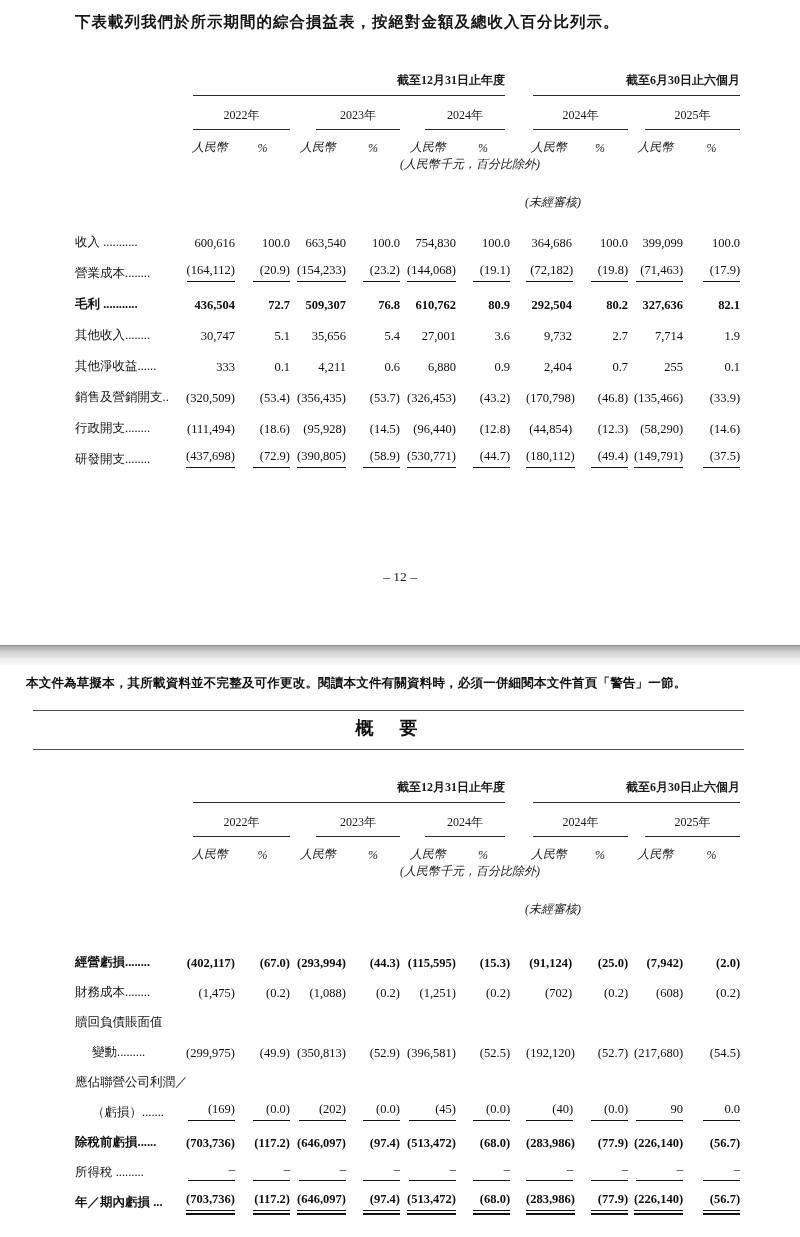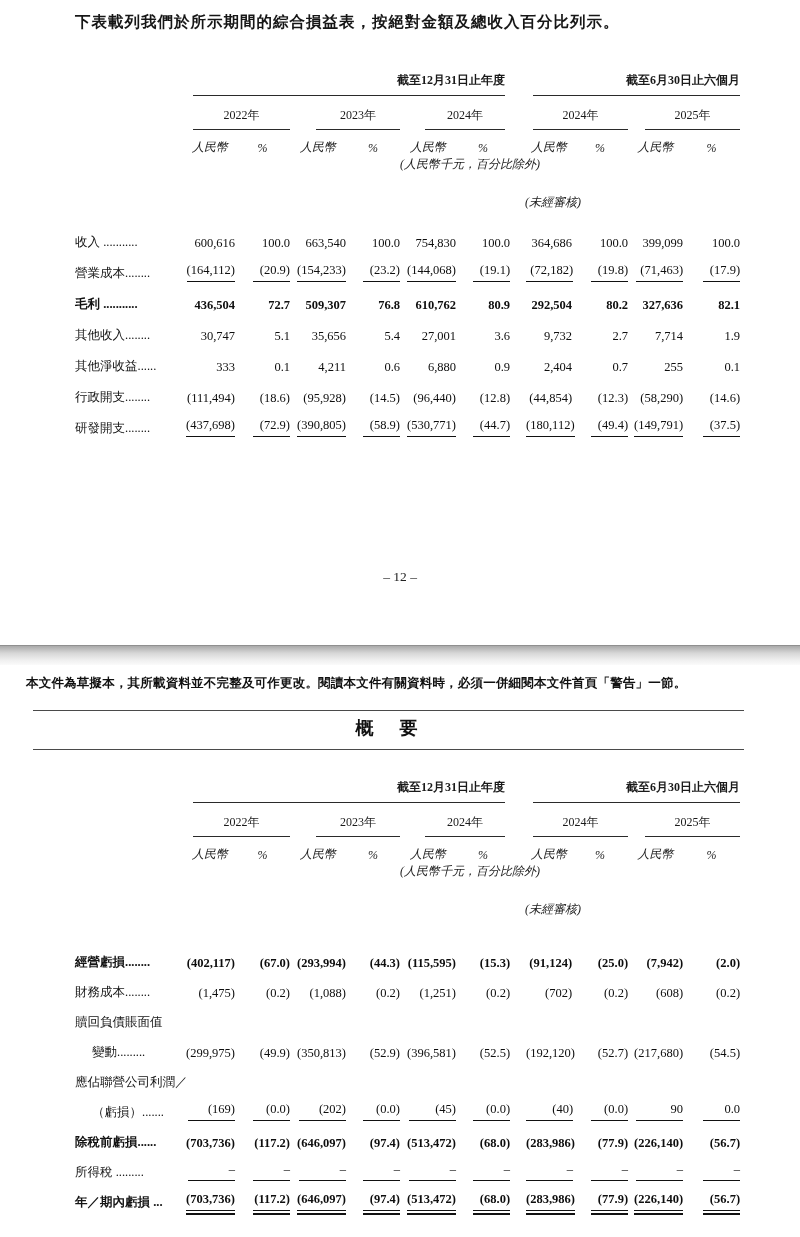--- a/index.html
+++ b/index.html
@@ -206,20 +206,34 @@
               <td class="pct">0.6</td>
               <td class="val">6,880</td>
               <td class="pct">0.9</td>
               <td class="gap"></td>
               <td class="val">2,404</td>
               <td class="pct">0.7</td>
               <td class="val">255</td>
               <td class="pct">0.1</td>
             </tr>
             <tr class="data">
+              <td class="lab">銷售及營銷開支..</td>
+              <td class="val">(320,509)</td>
+              <td class="pct">(53.4)</td>
+              <td class="val">(356,435)</td>
+              <td class="pct">(53.7)</td>
+              <td class="val">(326,453)</td>
+              <td class="pct">(43.2)</td>
+              <td class="gap"></td>
+              <td class="val">(170,798)</td>
+              <td class="pct">(46.8)</td>
+              <td class="val">(135,466)</td>
+              <td class="pct">(33.9)</td>
+            </tr>
+            <tr class="data">
               <td class="lab">行政開支........</td>
               <td class="val">(111,494)</td>
               <td class="pct">(18.6)</td>
               <td class="val">(95,928)</td>
               <td class="pct">(14.5)</td>
               <td class="val">(96,440)</td>
               <td class="pct">(12.8)</td>
               <td class="gap"></td>
               <td class="val">(44,854)</td>
               <td class="pct">(12.3)</td>

